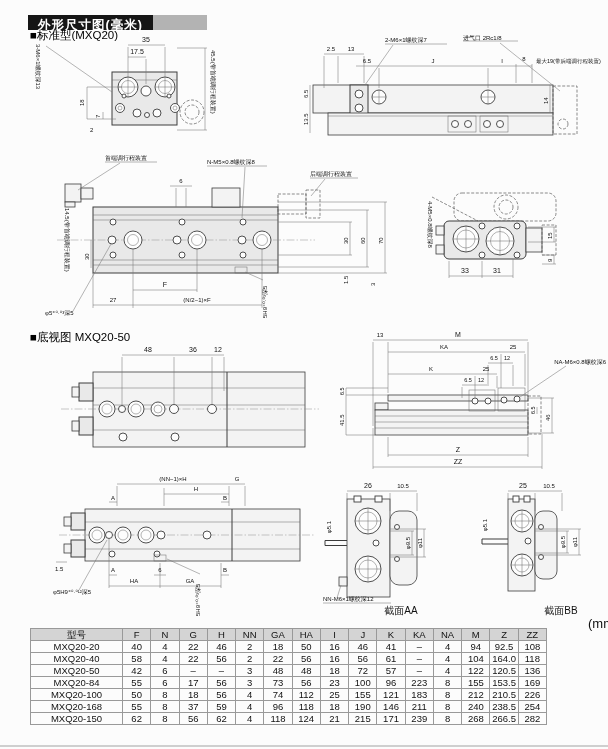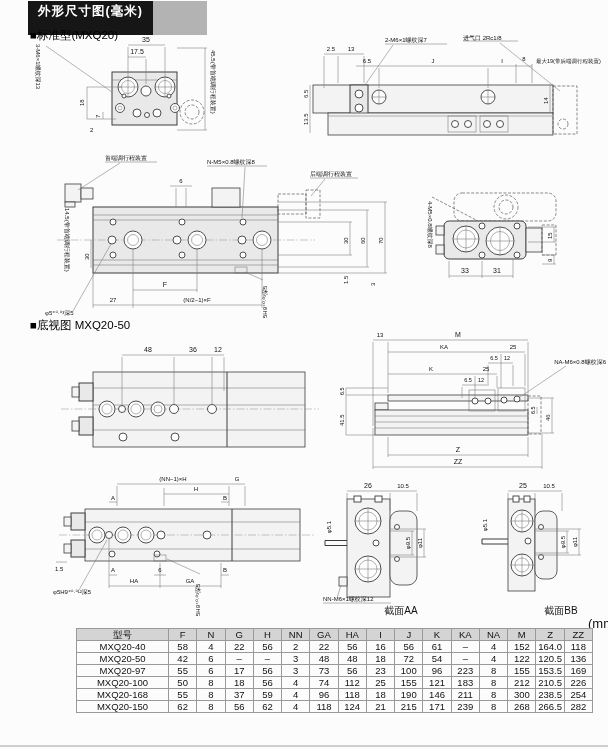--- a/index.html
+++ b/index.html
@@ -1,38 +1,38 @@
 <!DOCTYPE html>
 <html><head>
 <meta charset="utf-8">
 <style>
   * { margin:0; padding:0; box-sizing:border-box; }
   html,body { width:608px; height:749px; }
   body { position:relative; background:#fcfcfc; font-family:"Liberation Sans","DejaVu Sans",sans-serif; color:#111; overflow:hidden; }
   .abs { position:absolute; }
-  .title-bar { left:28px; top:1px; display:flex; height:34px; }
+  .title-bar { left:28px; top:15px; display:flex; height:15px; }
   .title-black { background:#161616; color:#fff; font-size:12.5px; font-weight:bold; padding:2px 10px 0; letter-spacing:1px; white-space:nowrap; }
   .title-tail { width:54px; background:#b3b3b3; }
   .sec { font-size:11.5px; color:#000; white-space:nowrap; }
   #sec-standard { left:30px; top:28px; }
-  #sec-bottom { left:30px; top:318px;text-align:center; }
+  #sec-bottom { left:30px; top:330px;text-align:center; }
   .unit-note { left:588px; top:616px; font-size:13px; }
   svg.drw { position:absolute; overflow:visible; }
   svg text { font-family:"Liberation Sans","DejaVu Sans",sans-serif; fill:#111; }
   .t7 { font-size:7px; } .t6 { font-size:6px; } .t5 { font-size:5.5px; } .cap { font-size:10px; }
   .mid { text-anchor:middle; } .end { text-anchor:end; }
   .ln   { stroke:#3c3c3c; stroke-width:1; fill:none; }
   .body { fill:#e9e9e9; stroke:#3c3c3c; stroke-width:1; }
   .body2{ fill:#f3f3f3; stroke:#3c3c3c; stroke-width:0.8; }
   .hole { fill:#fdfdfd; stroke:#3c3c3c; stroke-width:0.9; }
   .thin { stroke:#666; stroke-width:0.5; fill:none; }
   .dim  { stroke:#777; stroke-width:0.55; fill:none; }
   .dash { stroke:#5a5a5a; stroke-width:0.7; fill:none; stroke-dasharray:3 1.6; }
   .cl   { stroke:#888; stroke-width:0.45; fill:none; stroke-dasharray:8 2 1.5 2; }
-  .dims { position:absolute; left:30px; top:628px; width:517px; border-collapse:collapse; table-layout:fixed; font-size:9.5px;margin-left:46px; }
+  .dims { position:absolute; left:30px; top:628px; width:517px; border-collapse:collapse; table-layout:fixed; font-size:9.5px; }
   .dims th, .dims td { border:1px solid #999; text-align:center; padding:0; height:11px; line-height:11px; font-weight:normal; white-space:nowrap; overflow:hidden; }
   .dims thead th { background:#d4d4d4; }
   .dims th:first-child, .dims td:first-child { width:92px; }
   .bottom-rule { left:0; top:745px; width:608px; height:2px; background:#cfcfcf; }
 </style>
 </head>
 <body>
 
 <div class="abs title-bar">
   <div class="title-black">外形尺寸图(毫米)</div>
@@ -535,57 +535,75 @@
         <th>K</th>
         <th>KA</th>
         <th>NA</th>
         <th>M</th>
         <th>Z</th>
         <th>ZZ</th>
       </tr>
   </thead>
   <tbody>
       <tr>
+        <td>MXQ20-20</td>
+        <td>40</td>
+        <td>4</td>
+        <td>22</td>
+        <td>46</td>
+        <td>2</td>
+        <td>18</td>
+        <td>50</td>
+        <td>16</td>
+        <td>46</td>
+        <td>41</td>
+        <td>–</td>
+        <td>4</td>
+        <td>94</td>
+        <td>92.5</td>
+        <td>108</td>
+      </tr>
+      <tr>
         <td>MXQ20-40</td>
         <td>58</td>
         <td>4</td>
         <td>22</td>
         <td>56</td>
         <td>2</td>
         <td>22</td>
         <td>56</td>
         <td>16</td>
         <td>56</td>
         <td>61</td>
         <td>–</td>
         <td>4</td>
-        <td>152</td>
+        <td>104</td>
         <td>164.0</td>
         <td>118</td>
       </tr>
       <tr>
         <td>MXQ20-50</td>
         <td>42</td>
         <td>6</td>
         <td>–</td>
         <td>–</td>
         <td>3</td>
         <td>48</td>
         <td>48</td>
         <td>18</td>
         <td>72</td>
-        <td>54</td>
+        <td>57</td>
         <td>–</td>
         <td>4</td>
         <td>122</td>
         <td>120.5</td>
         <td>136</td>
       </tr>
       <tr>
-        <td>MXQ20-97</td>
+        <td>MXQ20-84</td>
         <td>55</td>
         <td>6</td>
         <td>17</td>
         <td>56</td>
         <td>3</td>
         <td>73</td>
         <td>56</td>
         <td>23</td>
         <td>100</td>
         <td>96</td>
@@ -620,21 +638,21 @@
         <td>37</td>
         <td>59</td>
         <td>4</td>
         <td>96</td>
         <td>118</td>
         <td>18</td>
         <td>190</td>
         <td>146</td>
         <td>211</td>
         <td>8</td>
-        <td>300</td>
+        <td>240</td>
         <td>238.5</td>
         <td>254</td>
       </tr>
       <tr>
         <td>MXQ20-150</td>
         <td>62</td>
         <td>8</td>
         <td>56</td>
         <td>62</td>
         <td>4</td>

